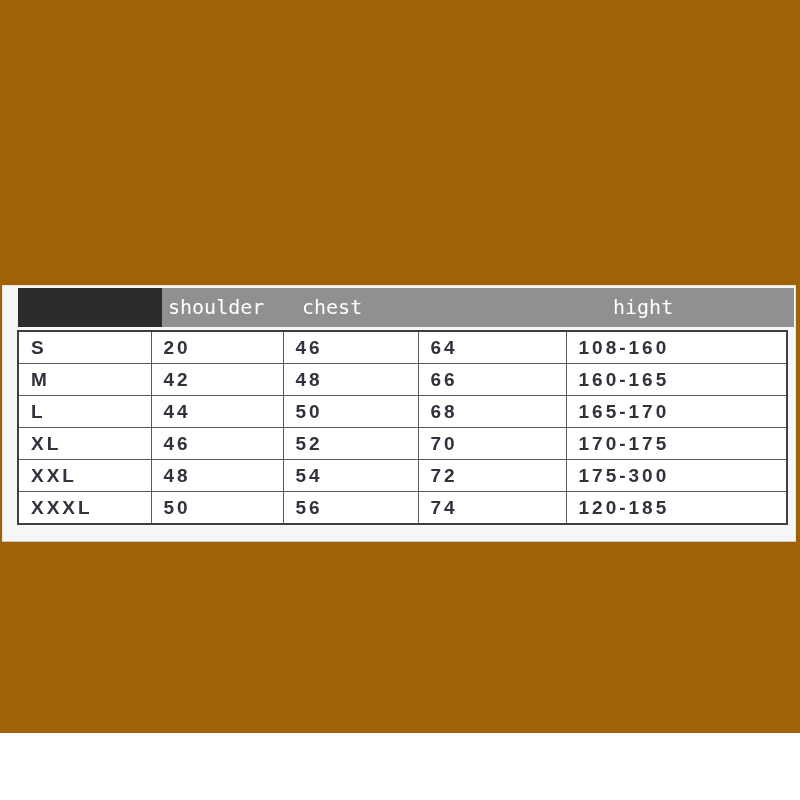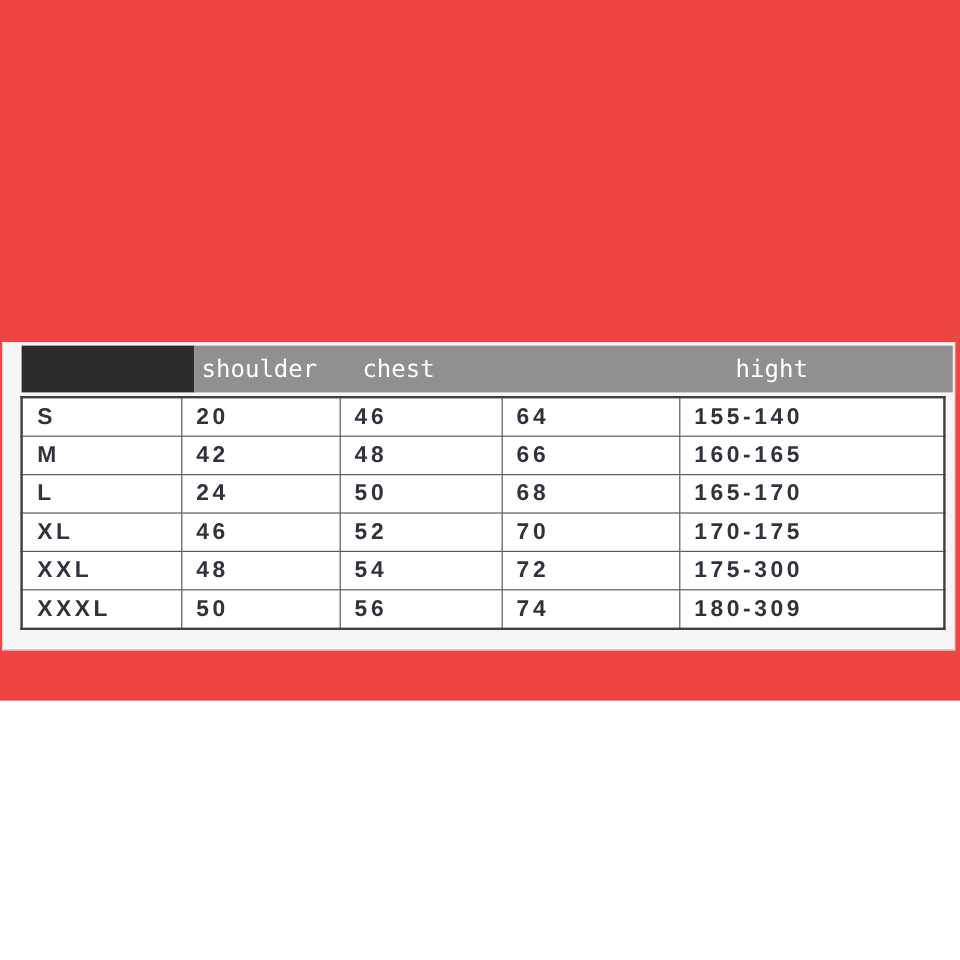--- a/index.html
+++ b/index.html
@@ -4,22 +4,22 @@
 <style>
   html, body {
     margin: 0;
     padding: 0;
     background: #ffffff;
     font-family: "Liberation Sans", sans-serif;
   }
   .screen {
     position: relative;
     width: 800px;
-    height: 584px;
-    background: #ef4444;
+    height: 733px;
+    background: #a16207;
     overflow: hidden;
   }
   
   .panel {
     position: absolute;
     left: 2px;
     top: 285px;
     width: 794px;
     height: 257px;
     background: #f6f6f6;
@@ -104,32 +104,32 @@
         <col class="c-chest">
         <col class="c-length">
         <col class="c-hight">
     </colgroup>
     <tbody>
       <tr>
         <td>S</td>
         <td>20</td>
         <td>46</td>
         <td>64</td>
-        <td>155-140</td>
+        <td>108-160</td>
       </tr>
       <tr>
         <td>M</td>
         <td>42</td>
         <td>48</td>
         <td>66</td>
         <td>160-165</td>
       </tr>
       <tr>
         <td>L</td>
-        <td>24</td>
+        <td>44</td>
         <td>50</td>
         <td>68</td>
         <td>165-170</td>
       </tr>
       <tr>
         <td>XL</td>
         <td>46</td>
         <td>52</td>
         <td>70</td>
         <td>170-175</td>
@@ -139,18 +139,18 @@
         <td>48</td>
         <td>54</td>
         <td>72</td>
         <td>175-300</td>
       </tr>
       <tr>
         <td>XXXL</td>
         <td>50</td>
         <td>56</td>
         <td>74</td>
-        <td>180-309</td>
+        <td>120-185</td>
       </tr>
     </tbody>
   </table>
 
 </div>
 
 </body></html>

